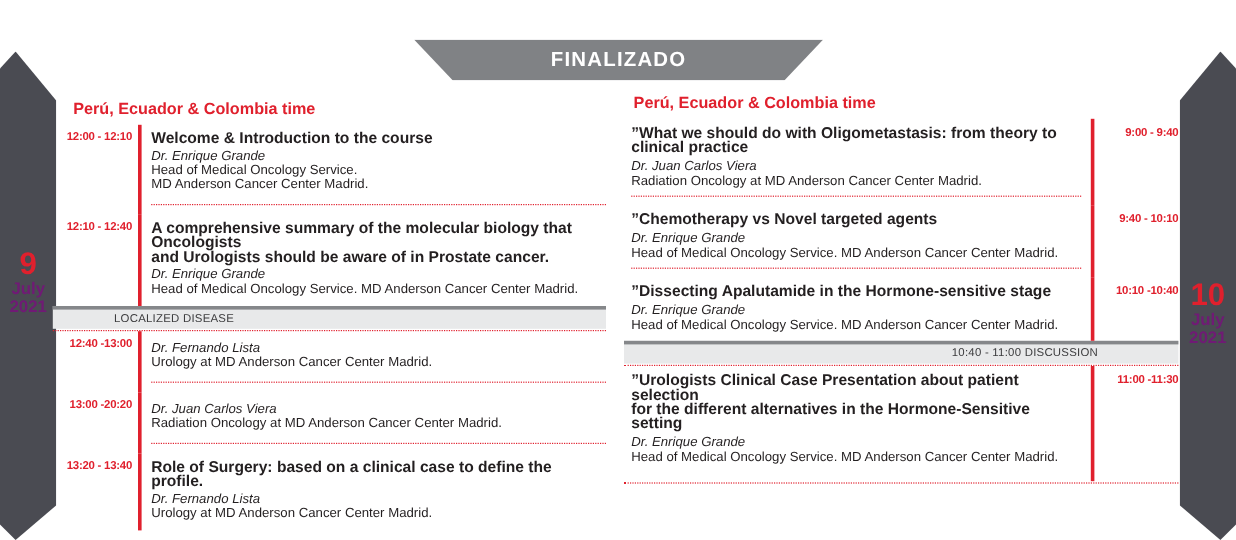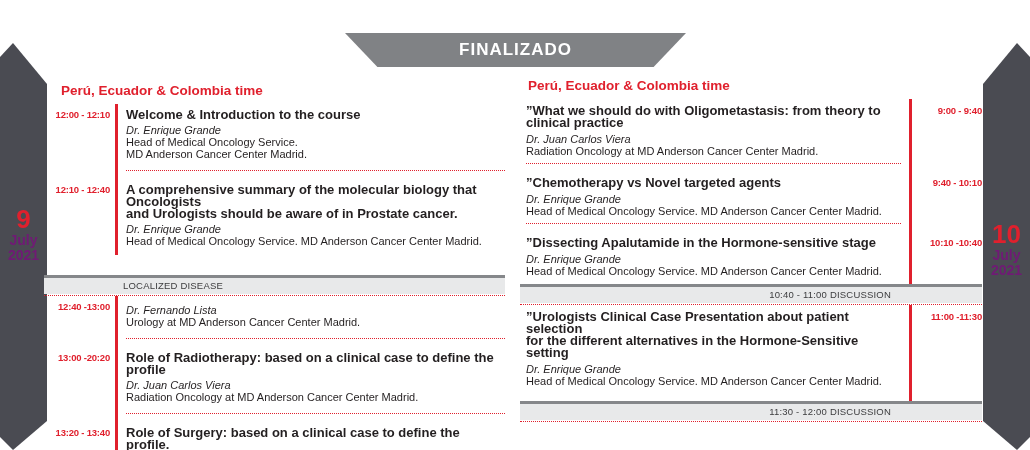--- a/index.html
+++ b/index.html
@@ -16,21 +16,21 @@
   .stage{position:relative;width:871px;height:450px;background:#fff;}
 
   
   .ribbon{position:absolute;top:0;width:47px;height:450px;background:var(--dark);}
   .ribbon-left{left:0;clip-path:polygon(0px 57px,13px 43px,47px 84px,47px 421px,13px 450px,0px 437px);}
   .ribbon-right{left:983px;clip-path:polygon(47px 57px,34px 43px,0px 84px,0px 421px,34px 450px,47px 437px);}
   .date-badge{position:absolute;width:47px;text-align:center;line-height:1.05;}
   .date-badge .day{font-size:26px;font-weight:bold;color:var(--red);display:block;}
   .date-badge .month,.date-badge .year{font-size:14px;font-weight:bold;color:#701a75;display:block;}
   .date-left{left:0;top:206px;}
-  .date-right{left:983px;top:221px;}
+  .date-right{left:983px;top:232px;}
 
   
   .status-banner{position:absolute;left:345px;top:33px;width:341px;height:34px;
     background:var(--banner-gray);clip-path:polygon(0 0,100% 0,90.5% 100%,9.5% 100%);
     color:#fff;font-size:17px;font-weight:bold;text-align:center;line-height:34px;letter-spacing:1px;}
 
   
   .col{position:absolute;top:0;}
   .col-day1{left:55px;top:80px;width:450px;}
   .col-day2{left:520px;top:74px;width:462px;}
@@ -55,22 +55,22 @@
 
   
   .track-row{display:flex;}
   .track-content{flex:1;border-right:3px solid var(--red);padding:8px 0 6px 8px;}
   .track-label{color:var(--red);font-weight:bold;font-size:12px;line-height:14px;}
   .track-spacer{width:70px;}
 
   
   .divider{border-top:3px solid var(--divider-border);background:var(--divider-bg);
     height:19px;font-size:9.5px;color:#3c3c3e;line-height:16px;letter-spacing:0.2px;}
-  .col-day1 .divider{margin-left:-11px;text-align:left;padding-left:79px;margin-top:20px;}
-  .col-day2 .divider{text-align:right;padding-right:91px;}
+  .col-day1 .divider{margin-left:-11px;text-align:left;padding-left:51px;}
+  .col-day2 .divider{text-align:right;padding-right:67px;}
   .divider-dotsep{border-bottom:1px dotted var(--red);height:2px;}
   .col-day1 .divider-dotsep{margin-left:-11px;}
 </style>
 </head>
 <body>
 
 <div class="stage">
 
   <div class="status-banner">
     <span>FINALIZADO</span>
@@ -125,21 +125,20 @@
     <div class="s-content">
       <div class="s-speaker">Dr. Fernando Lista</div>
       <div class="s-affil">Urology at MD Anderson Cancer Center Madrid.</div>
       <div class="dotsep"></div>
     </div>
   </div>
 
   <div class="session">
     <div class="s-time">13:00 -20:20</div>
     <div class="s-content">
-      <div class="s-title">Role of Radiotherapy: based on a clinical case to define the profile</div>
       <div class="s-speaker">Dr. Juan Carlos Viera</div>
       <div class="s-affil">Radiation Oncology at MD Anderson Cancer Center Madrid.</div>
       <div class="dotsep"></div>
     </div>
   </div>
 
   <div class="session">
     <div class="s-time">13:20 - 13:40</div>
     <div class="s-content">
       <div class="s-title">Role of Surgery: based on a clinical case to define the profile.</div>
@@ -197,20 +196,17 @@
     <div class="s-content" style="padding-bottom: 14px;">
       <div class="s-title">”Urologists Clinical Case Presentation about patient selection
 for the different alternatives in the Hormone-Sensitive setting</div>
       <div class="s-speaker">Dr. Enrique Grande</div>
       <div class="s-affil">Head of Medical Oncology Service. MD Anderson Cancer Center Madrid.</div>
 
     </div>
     <div class="s-time">11:00 -11:30</div>
   </div>
 
-  <div class="divider">
-    <span class="divider-label">11:30  - 12:00  DISCUSSION</span>
-  </div>
   <div class="divider-dotsep"></div>
 </div>
   </div>
 
 </div>
 
 </body></html>

